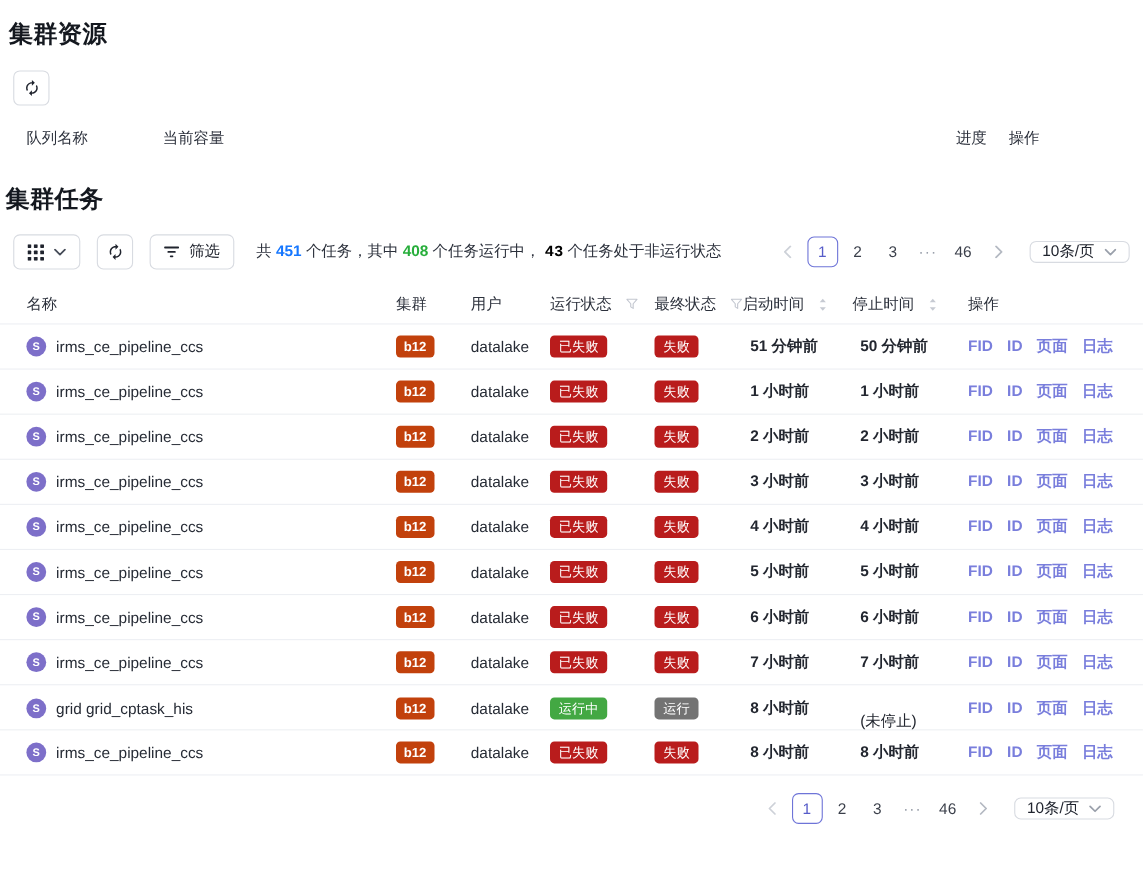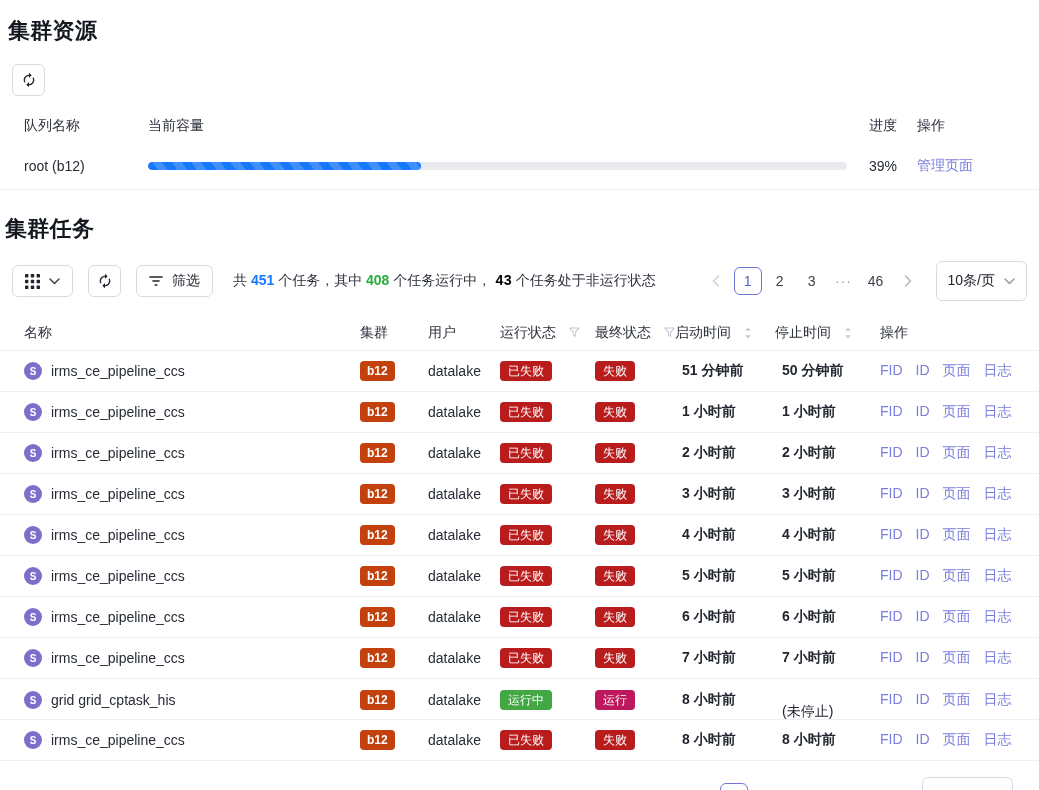--- a/index.html
+++ b/index.html
@@ -53,21 +53,21 @@
   
   .pager { display:inline-flex; align-items:center; gap:4px; }
   .pg-btn { width:28px; height:28px; display:inline-flex; align-items:center; justify-content:center; cursor:pointer; }
   .pg-item {
     min-width:28px; height:28px; display:inline-flex; align-items:center; justify-content:center;
     border-radius:6px; color:#3a3f4a; cursor:pointer; padding:0 4px;
   }
   .pg-item.active { border:1px solid #6e74d8; color:#565cc9; }
   .pg-ellipsis { min-width:28px; text-align:center; color:#9aa0ab; cursor:pointer; letter-spacing:1px; }
   .pg-size {
-    margin-left:10px; height:40px; border:1px solid #d8dbe1; border-radius:6px;
+    margin-left:10px; height:20px; border:1px solid #d8dbe1; border-radius:6px;
     display:inline-flex; align-items:center; gap:9px; padding:0 11px; cursor:pointer; color:#20242e;
   }
 
   
   .ttable { margin-top:14px; }
   .thead, .trow {
     display:grid;
     grid-template-columns:336px 68px 72px 95px 80px 100px 105px 1fr;
     align-items:center; padding:0 24px;
   }
@@ -80,24 +80,24 @@
     font-size:10px; font-weight:700; display:inline-flex; align-items:center; justify-content:center;
     flex:0 0 18px;
   }
   .tag {
     display:inline-block; font-size:12px; line-height:18px; padding:1px 8px;
     border-radius:4px; color:#fff; font-weight:500;
   }
   .tag-cluster { background:#c2410c; font-weight:700; padding:1px 7px; }
   .tag-red   { background:#b91c1c; }
   .tag-green { background:#43a843; }
-  .tag-cyan  { background:#be185d; }
+  .tag-cyan  { background:#737373; }
   .c-time { font-weight:700; color:#22262f; padding-left:7px; }
   .c-time.plain { font-weight:400;margin-top:24px; }
-  .c-actions { display:flex; gap:13px; }
+  .c-actions { display:flex; gap:13px;font-weight:bold; }
 
   .tfoot { display:flex; justify-content:flex-end; padding:16px 26px 0 0; }
 
   svg { display:block; }
 </style>
 </head>
 <body>
 
 <div class="page">
 
@@ -111,30 +111,20 @@
           </svg>
       </span>
     </button>
 
     <div class="qtable">
       <div class="qhead">
         <div>队列名称</div>
         <div>当前容量</div>
         <div class="q-progress-h">进度</div>
         <div>操作</div>
-      </div>
-      <div class="qrow">
-        <div>root (b12)</div>
-        <div>
-          <div class="progress-track">
-            <div class="progress-fill" style="width: 39%;"></div>
-          </div>
-        </div>
-        <div class="q-pct">39%</div>
-        <div><a class="lnk">管理页面</a></div>
       </div>
     </div>
   </section>
 
   <section>
     <h2 class="section-title sec2-title">集群任务</h2>
 
     <div class="toolbar">
       <button class="btn">
         <span>

